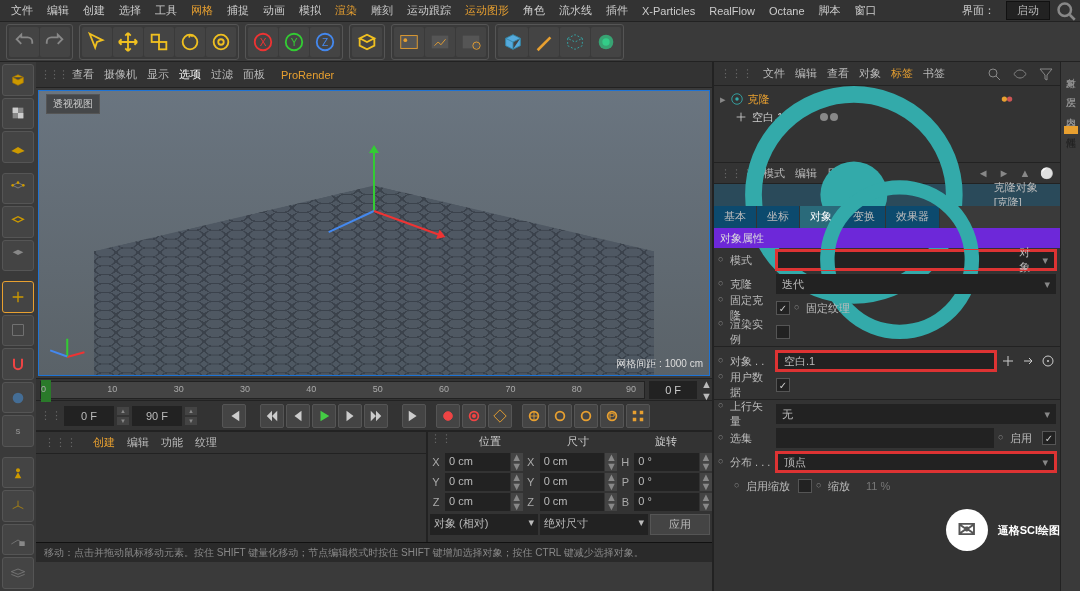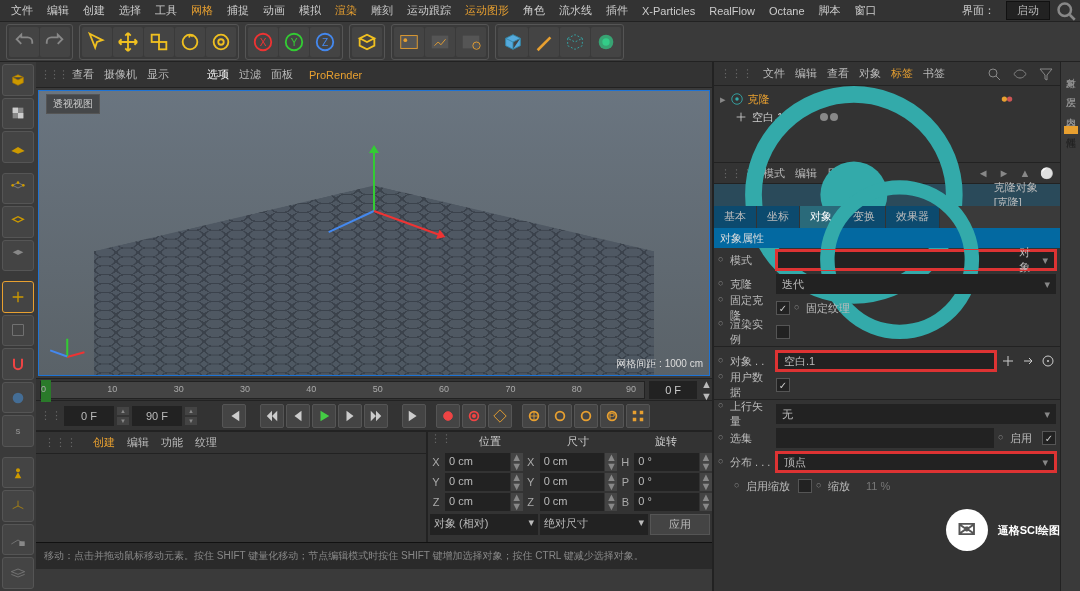--- a/index.html
+++ b/index.html
@@ -23,21 +23,21 @@
 
 
 .main { display: flex; height: 529px; }
 .left-rail { width: 36px; background: #3a3a3a; display: flex; flex-direction: column; gap: 2px; padding: 2px; }
 .left-rail .rbtn { width: 32px; height: 32px; background: #444; border: 1px solid #555; border-radius: 3px; display: flex; align-items: center; justify-content: center; }
 .left-rail .rbtn.active { border-color: #e8a030; }
 
 .center { flex: 1; display: flex; flex-direction: column; min-width: 0; }
 .vp-toolbar { height: 26px; background: #333; display: flex; align-items: center; padding: 0 4px; gap: 10px; border-bottom: 1px solid #222; }
 .vp-toolbar span { color: #bbb; }
-.vp-toolbar .highlight { color: #fff; margin-left: 28px; }
+.vp-toolbar .highlight { color: #fff; }
 .vp-toolbar .pro { color: #e8a030; margin-left: 6px; }
 .vp-toolbar .grip { width: 22px; color: #666; letter-spacing: -2px; }
 .vp-toolbar .flex1 { flex: 1; }
 
 .viewport-wrap { position: relative; background: #3a3a3a; padding: 2px; }
 .vp-title { position: absolute; top: 6px; left: 10px; background: rgba(60,60,60,.8); padding: 2px 6px; color: #ccc; z-index: 3; border: 1px solid #555; font-size: 10px; }
 .viewport { height: 286px; background: linear-gradient(#6a7580, #5a6268); border: 1px solid #1e73d4; position: relative; overflow: hidden; }
 .grid-info { position: absolute; bottom: 4px; right: 6px; color: #ddd; font-size: 10px; }
 .hex-plane { position: absolute; left: 50%; top: 50%; width: 560px; height: 560px; transform: translate(-50%,-35%) rotateX(62deg) rotateZ(0deg); transform-style: preserve-3d; background: #4f5862; background-image: radial-gradient(circle at 50% 50%, transparent 9px, #39414a 9px, #39414a 11px, transparent 11px); background-size: 22px 19px; clip-path: polygon(50% 0, 100% 25%, 100% 75%, 50% 100%, 0 75%, 0 25%); opacity: .95; }
 .gizmo { position: absolute; left: 50%; top: 42%; transform: translate(-50%,-50%); }
@@ -76,21 +76,21 @@
 .coord-head div { flex:1; text-align: center; color: #ccc; padding: 2px 0; }
 .coord-row { display: flex; height: 20px; align-items: center; }
 .coord-row .lbl { width: 16px; text-align: center; color: #aaa; }
 .coord-row .val { flex: 1; background: #222; margin: 0 1px; padding: 2px 4px; height: 18px; }
 .coord-row .sp { width: 12px; background:#444; height:18px; font-size:7px; display:flex; flex-direction:column; }
 .coord-row .sp div{flex:1; text-align:center; line-height:8px; color:#888;}
 .coord-foot { display:flex; gap:2px; padding:2px; }
 .coord-foot .dd { flex:1; background:#222; padding:2px 4px; display:flex; justify-content:space-between; }
 .coord-foot .btn { width:60px; background:#444; text-align:center; padding:2px 0; border:1px solid #555; }
 
-.status { height: 27px; background: #2a2a2a; display: flex; align-items: center; padding: 0 8px; color: #888; font-size: 10px; border-top: 1px solid #111; }
+.status { height: 20px; background: #2a2a2a; display: flex; align-items: center; padding: 0 8px; color: #888; font-size: 10px; border-top: 1px solid #111; }
 
 
 .right { width: 348px; background: #333; border-left: 2px solid #222; display: flex; flex-direction: column; }
 .rslim { width: 20px; background: #3a3a3a; border-left: 1px solid #222; display:flex; flex-direction:column; align-items:center; padding-top:4px; gap:12px; }
 .rslim div { writing-mode: vertical-rl; color: #999; font-size:10px; padding:4px 0; }
 .rslim div.act { background:#e8a030; color:#222; }
 
 .obj-bar { height: 24px; display: flex; align-items: center; gap: 10px; padding: 0 6px; border-bottom: 1px solid #222; }
 .obj-bar .grip { color:#666; } .obj-bar span { color:#bbb; } .obj-bar .hl { color:#e8a030; }
 .obj-bar .flex1 { flex:1; }
@@ -101,21 +101,21 @@
 .tree-row.sel .nm { color: #e8a030; }
 .tree-row .dots { margin-left: 4px; display:flex; gap:2px; }
 .tree-row .dot { width:8px; height:8px; border-radius:50%; }
 .tree-row .flex1 { flex:1; }
 
 .attr-bar { height: 22px; display:flex; align-items:center; gap:10px; padding:0 6px; border-top:1px solid #222; border-bottom:1px solid #222; }
 .attr-title { height: 22px; background:#2a4a5a; display:flex; align-items:center; padding:0 6px; gap:6px; }
 .tabs { height: 22px; display:flex; background:#3a3a3a; }
 .tabs .tab { padding: 3px 10px; background:#0c4a6e; border-right:1px solid #333; color:#bbb; }
 .tabs .tab.act { background:#2a6a7a; color:#fff; }
-.section-h { height: 20px; background:#0369a1; padding:3px 6px; color:#ddd; }
+.section-h { height: 20px; background:#6d28d9; padding:3px 6px; color:#ddd; }
 .prow { display:flex; align-items:center; height:24px; padding:0 4px; gap:4px; }
 .prow .rlbl { width: 54px; color:#bbb; padding-left: 12px; position:relative; }
 .prow .rlbl::before { content:'○'; position:absolute; left:0; top:1px; color:#888; font-size:9px; }
 .prow .rval { flex:1; background:#222; padding:3px 6px; height:20px; display:flex; align-items:center; gap:4px; }
 .prow .rval.dd::after { content:'▾'; margin-left:auto; color:#888; }
 .prow .chk { width:14px; height:14px; background:#222; border:1px solid #555; display:inline-flex; align-items:center; justify-content:center; }
 .prow .chk.on::after { content:'✓'; color:#ccc; font-size:10px; }
 .redbox { border: 2px solid #d33 !important; outline:1px solid #d33; }
 .hline { height:1px; background:#222; margin:2px 0; }
 

